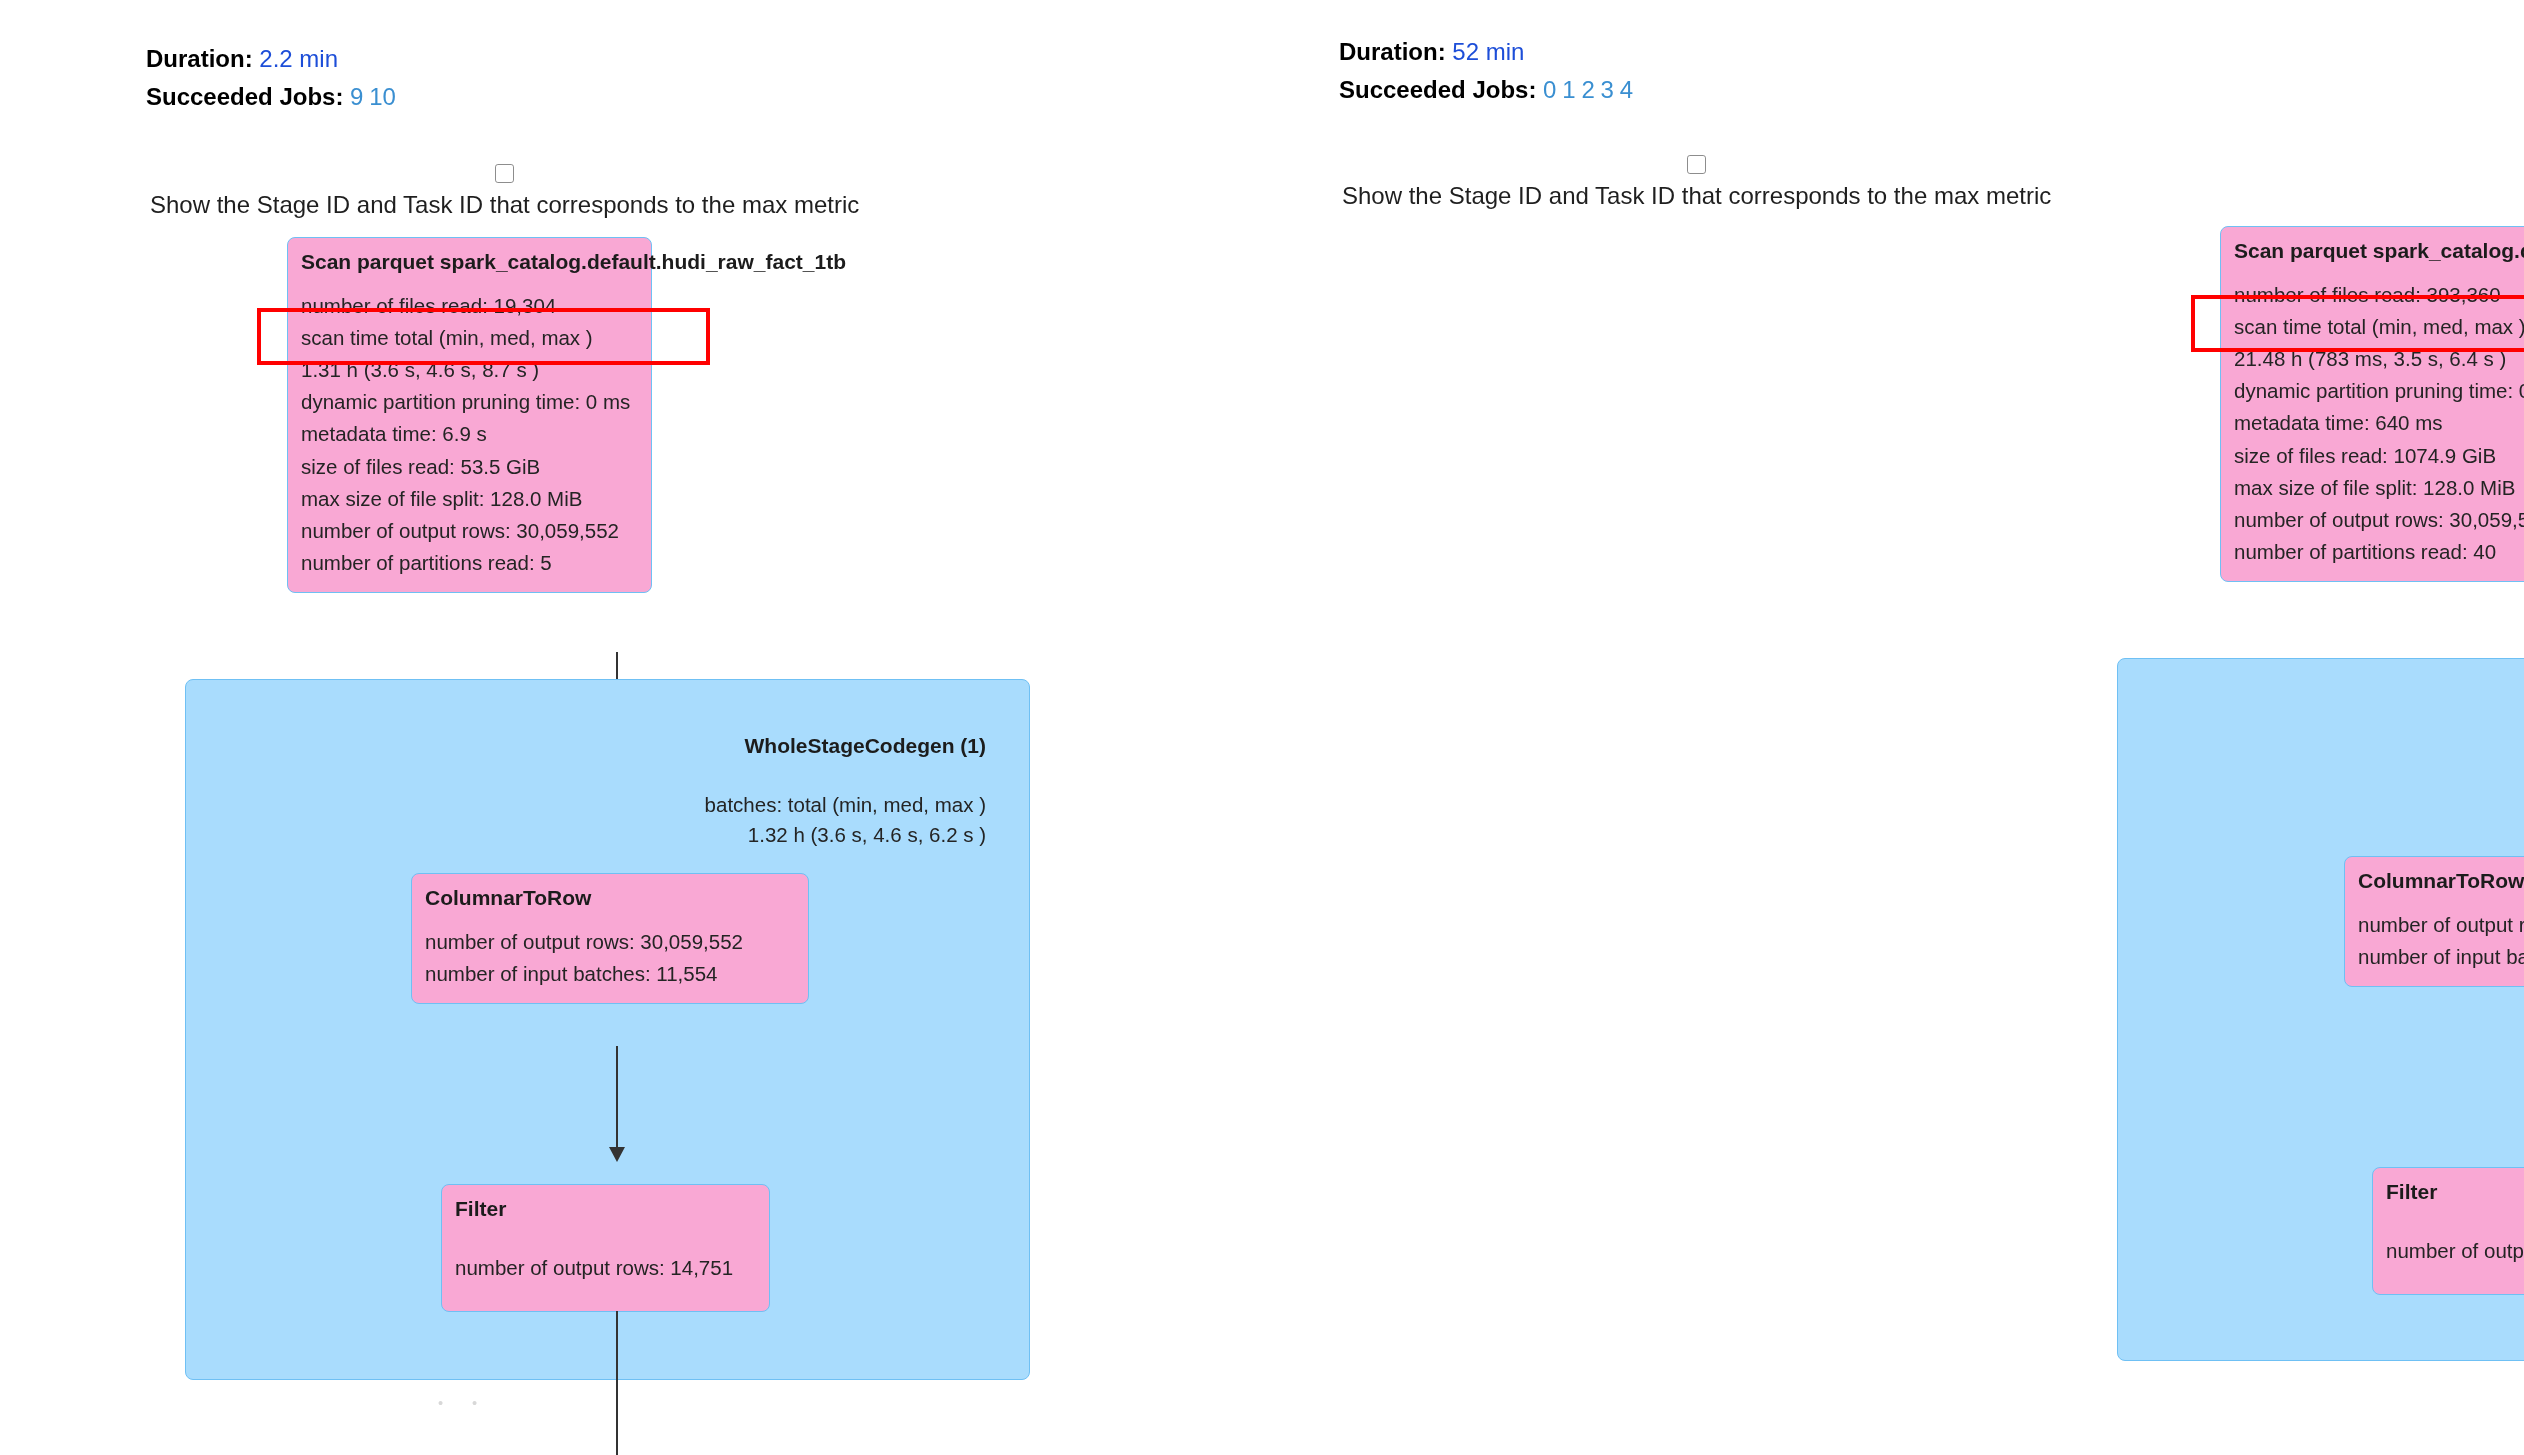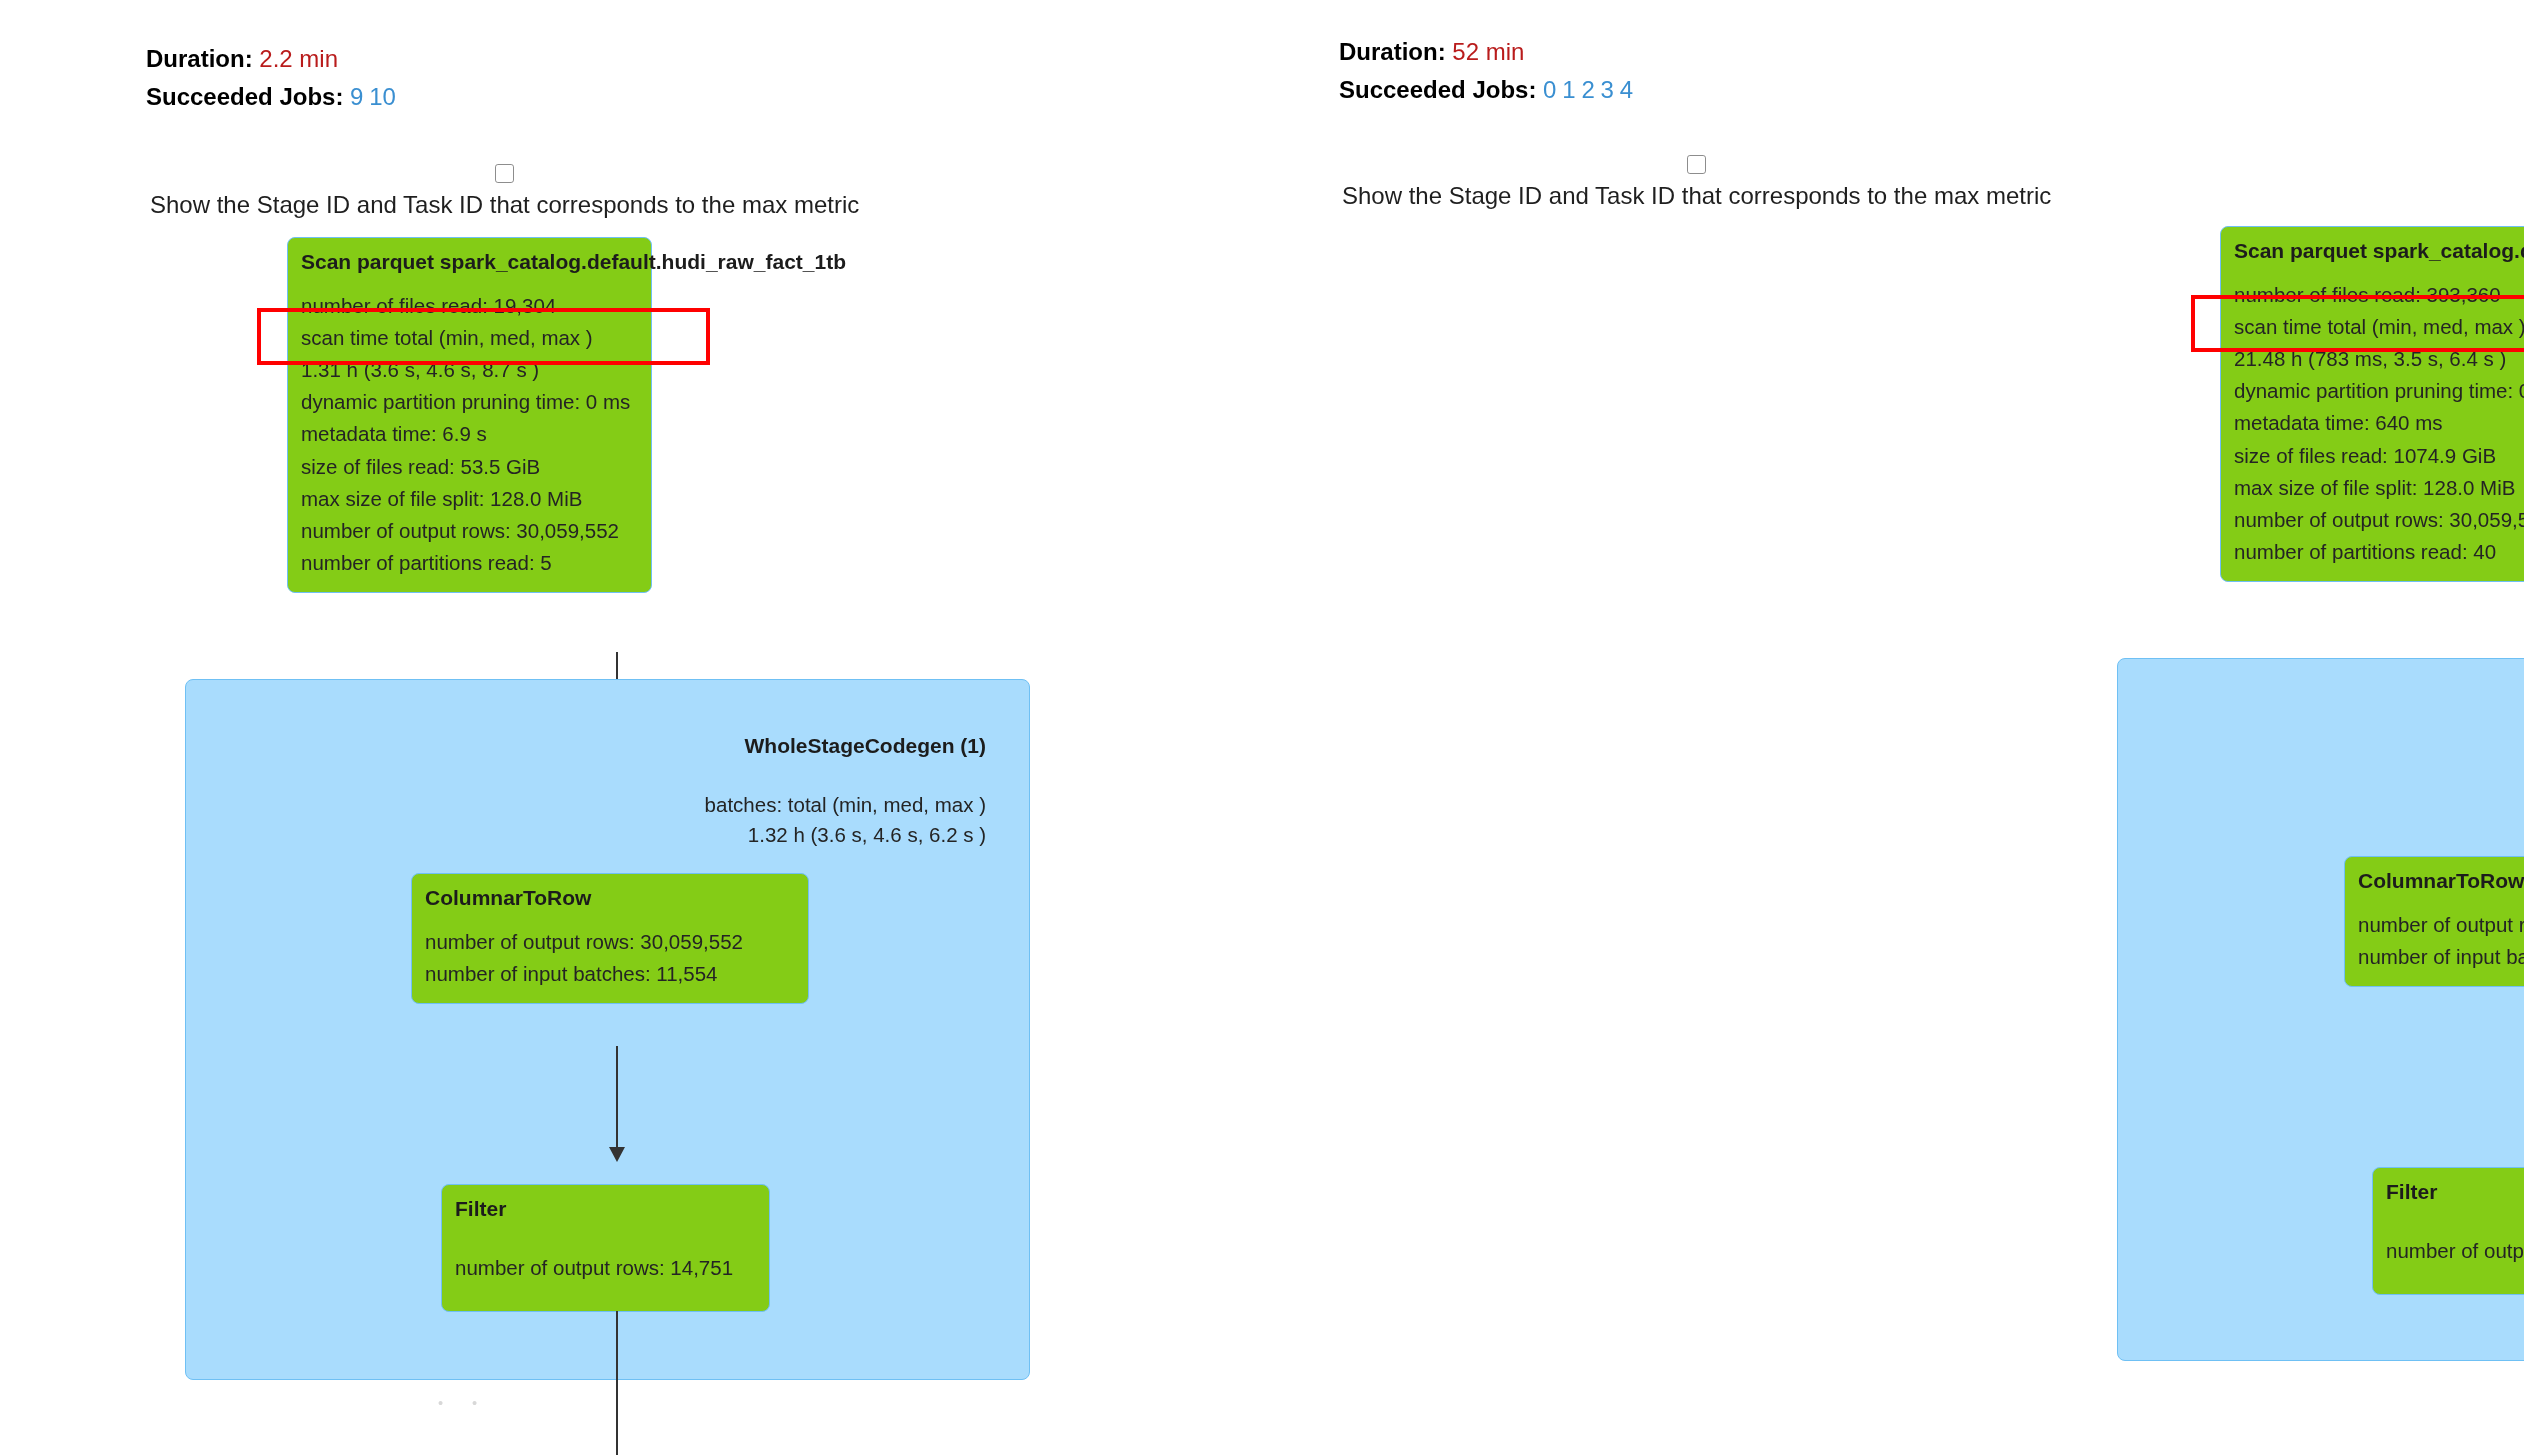--- a/index.html
+++ b/index.html
@@ -29,21 +29,21 @@
   }
 
   
   .hdr {
     position: absolute;
     font-size: 24px;
     line-height: 1.42;
     white-space: nowrap;
   }
   .hdr .k { font-weight: bold; color: #000000; }
-  .hdr .v { color: #b91c1c; margin-top: 44px; }
+  .hdr .v { color: #1d4ed8; margin-top: 44px; }
   .joblinks { color: #3a8fd1; }
   .joblink {
     color: #3a8fd1;
     text-decoration: none;
     margin-right: 5.8px;
   }
   .joblink:last-child { margin-right: 0; }
 
   .cb-row {
     position: absolute;
@@ -63,21 +63,21 @@
     background: #ffffff;
     box-sizing: border-box;
     flex: 0 0 auto;
     display: block;
   }
 
   
   .node {
     position: absolute;
     box-sizing: border-box;
-    background: #84cc16;
+    background: #f9a8d4;
     border: 1.5px solid #6fc0f4;
     border-radius: 8px;
     padding: 11.7px 13px 13px 13px;
   }
   .node .title {
     font-size: 21px;
     font-weight: bold;
     color: #1c1c1c;
     white-space: nowrap;
     margin-bottom: 16px;

